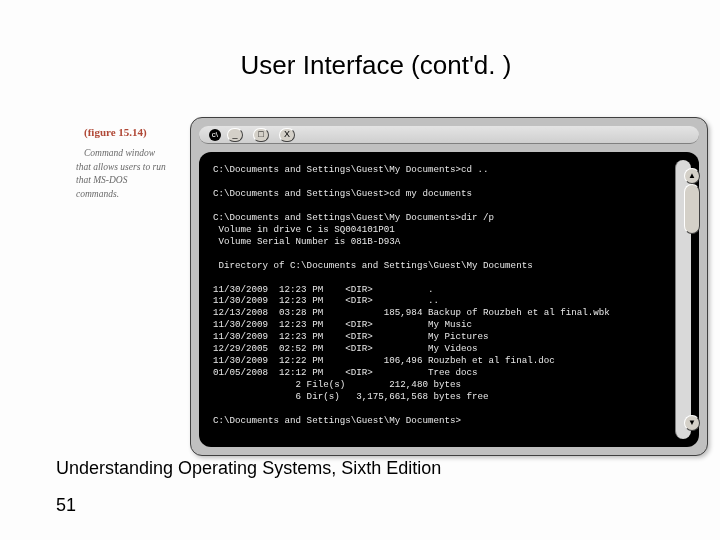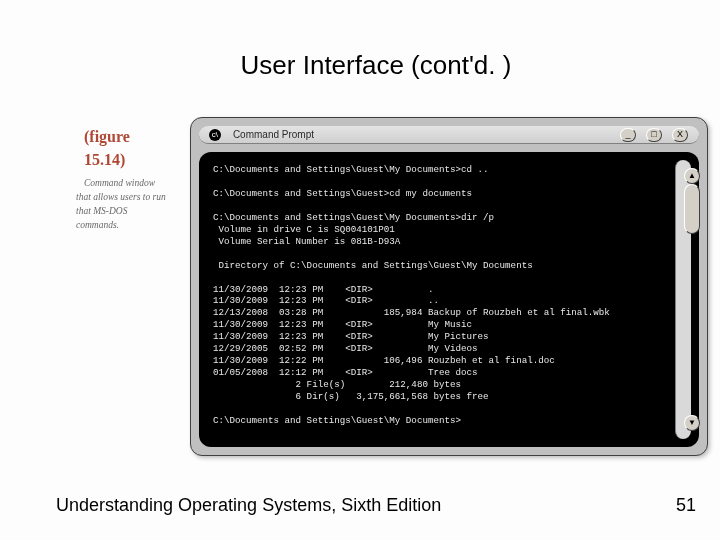--- a/index.html
+++ b/index.html
@@ -32,21 +32,21 @@
     color: #6a6a6a;
     font-style: italic;
     font-family: "Times New Roman", serif;
   }
   .caption-col .fig-num {
     color: #b04836;
     display: block;
     margin-bottom: 6px;
     font-style: normal;
     font-weight: bold;
-    font-size: 16px;
+    font-size: 11px;
   }
   
   .cmd-window {
     width: 530px;
     border: 1px solid #404040;
     background: #c0c0c0;
     box-shadow: 2px 2px 4px rgba(0,0,0,.25);
   }
   .titlebar {
     display: flex;
@@ -120,38 +120,38 @@
   }
   .footer {
     position:absolute;
     bottom:24px;
     left:24px;
     right:24px;
     display:flex;
     justify-content:space-between;
     font-size:18px;
     color:#000;
+    flex-direction:column;
   }
 </style>
 </head>
 <body>
 
 <h1 class="slide-title">User Interface (cont'd. )</h1>
 
 <div class="figure-row">
 
   <div class="caption-col">
     <span class="fig-num">(figure 15.14)</span>
     <span>Command window that allows users to run that MS-DOS commands.</span>
   </div>
 
   <div class="cmd-window">
     <div class="titlebar">
       <span class="appicon">c\</span>
-      <span class="title-text">Command Prompt</span>
       <span class="win-btn">_</span>
       <span class="win-btn">□</span>
       <span class="win-btn">X</span>
     </div>
     <div class="term-area">
       <div class="term">C:\Documents and Settings\Guest\My Documents&gt;cd ..
 
 C:\Documents and Settings\Guest&gt;cd my documents
 
 C:\Documents and Settings\Guest\My Documents&gt;dir /p

